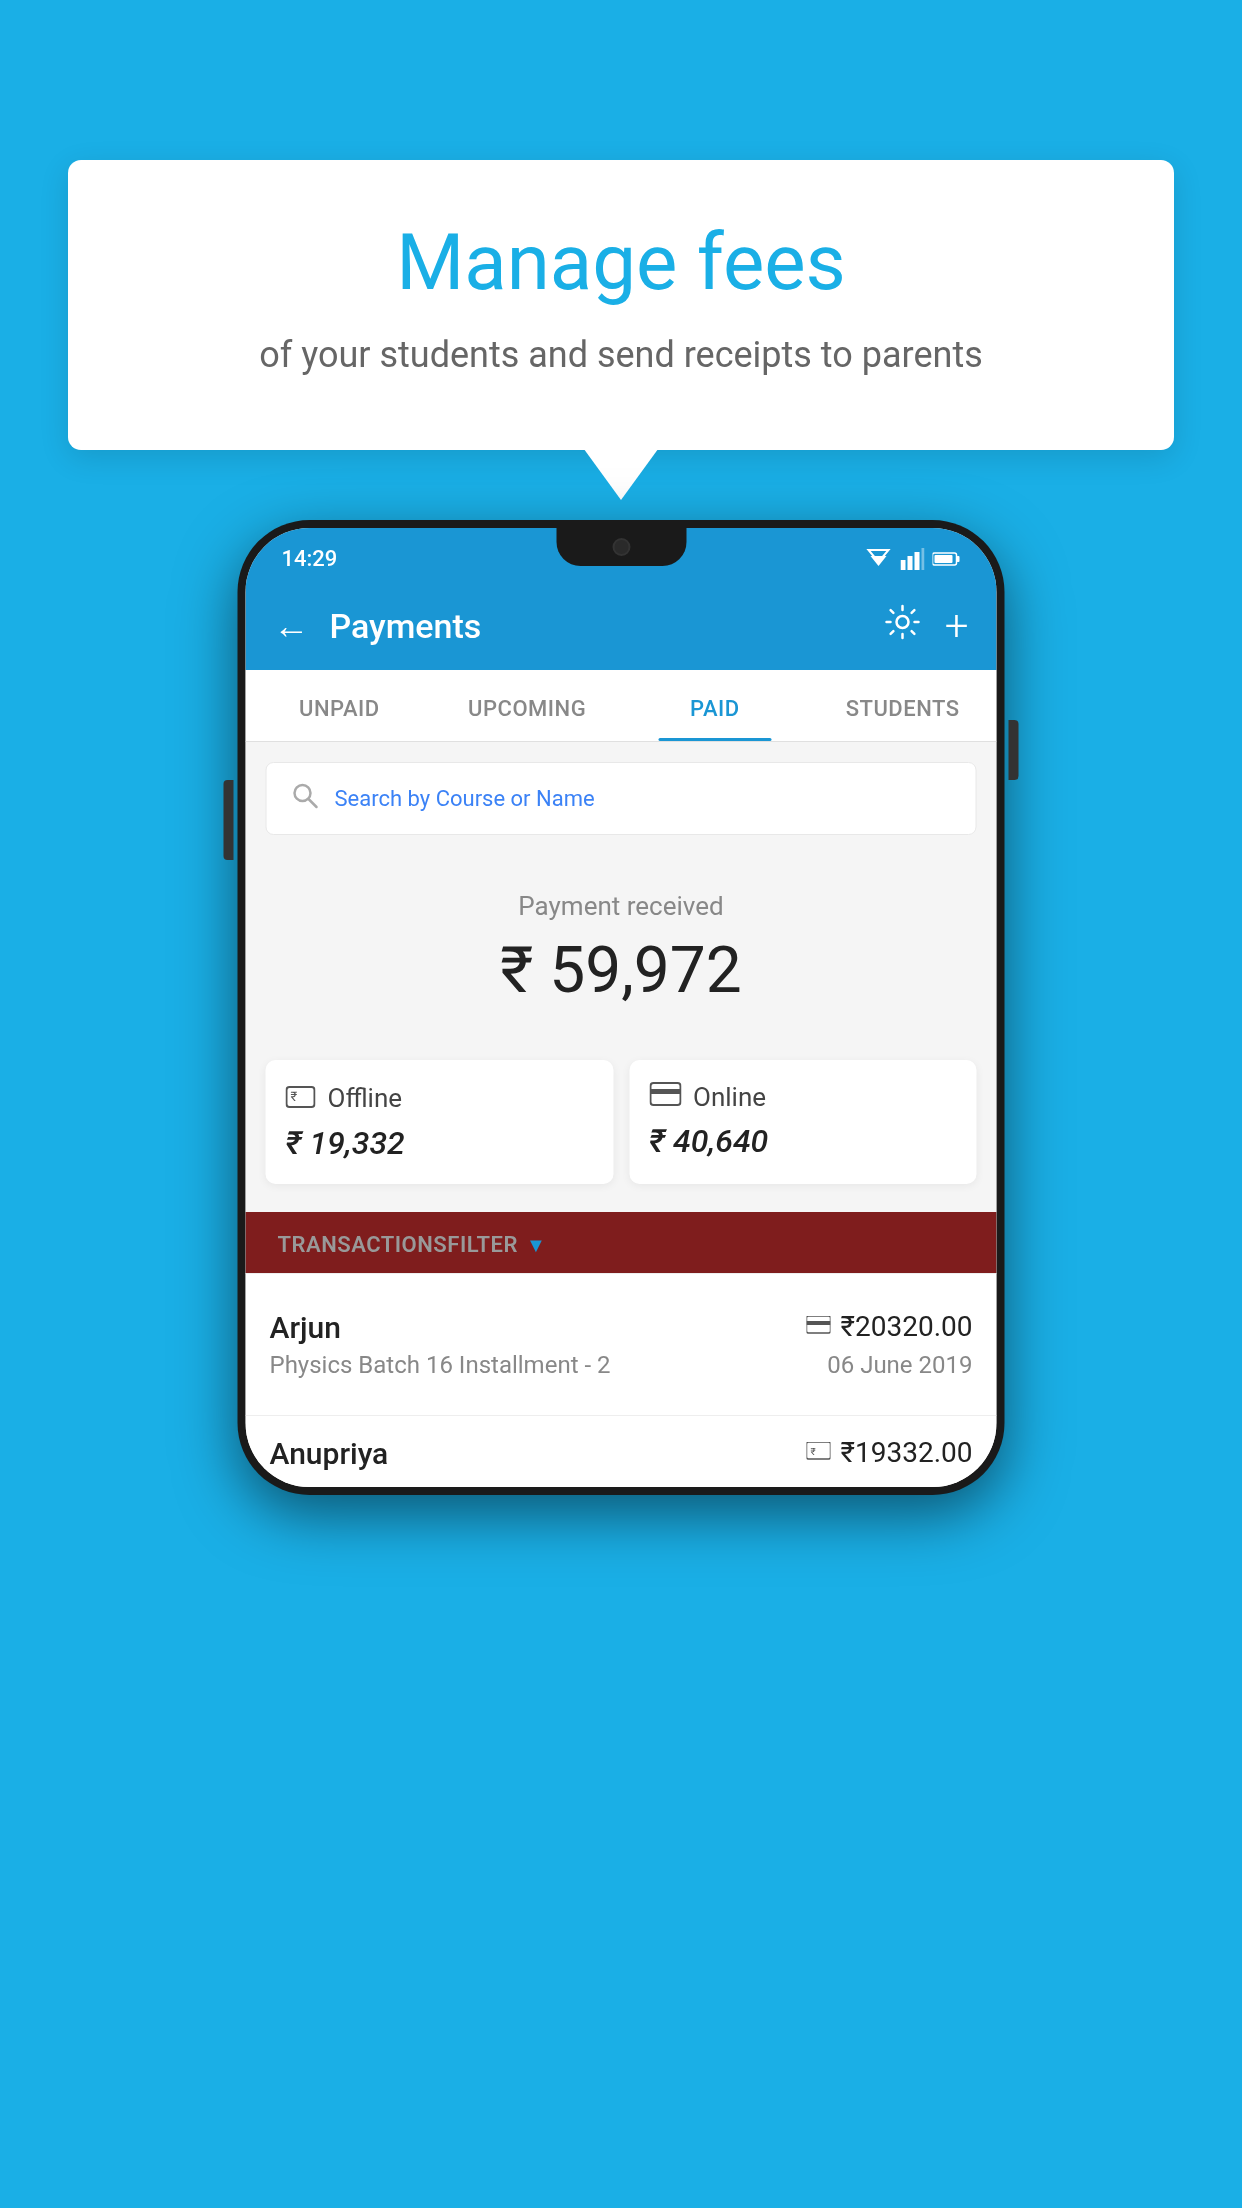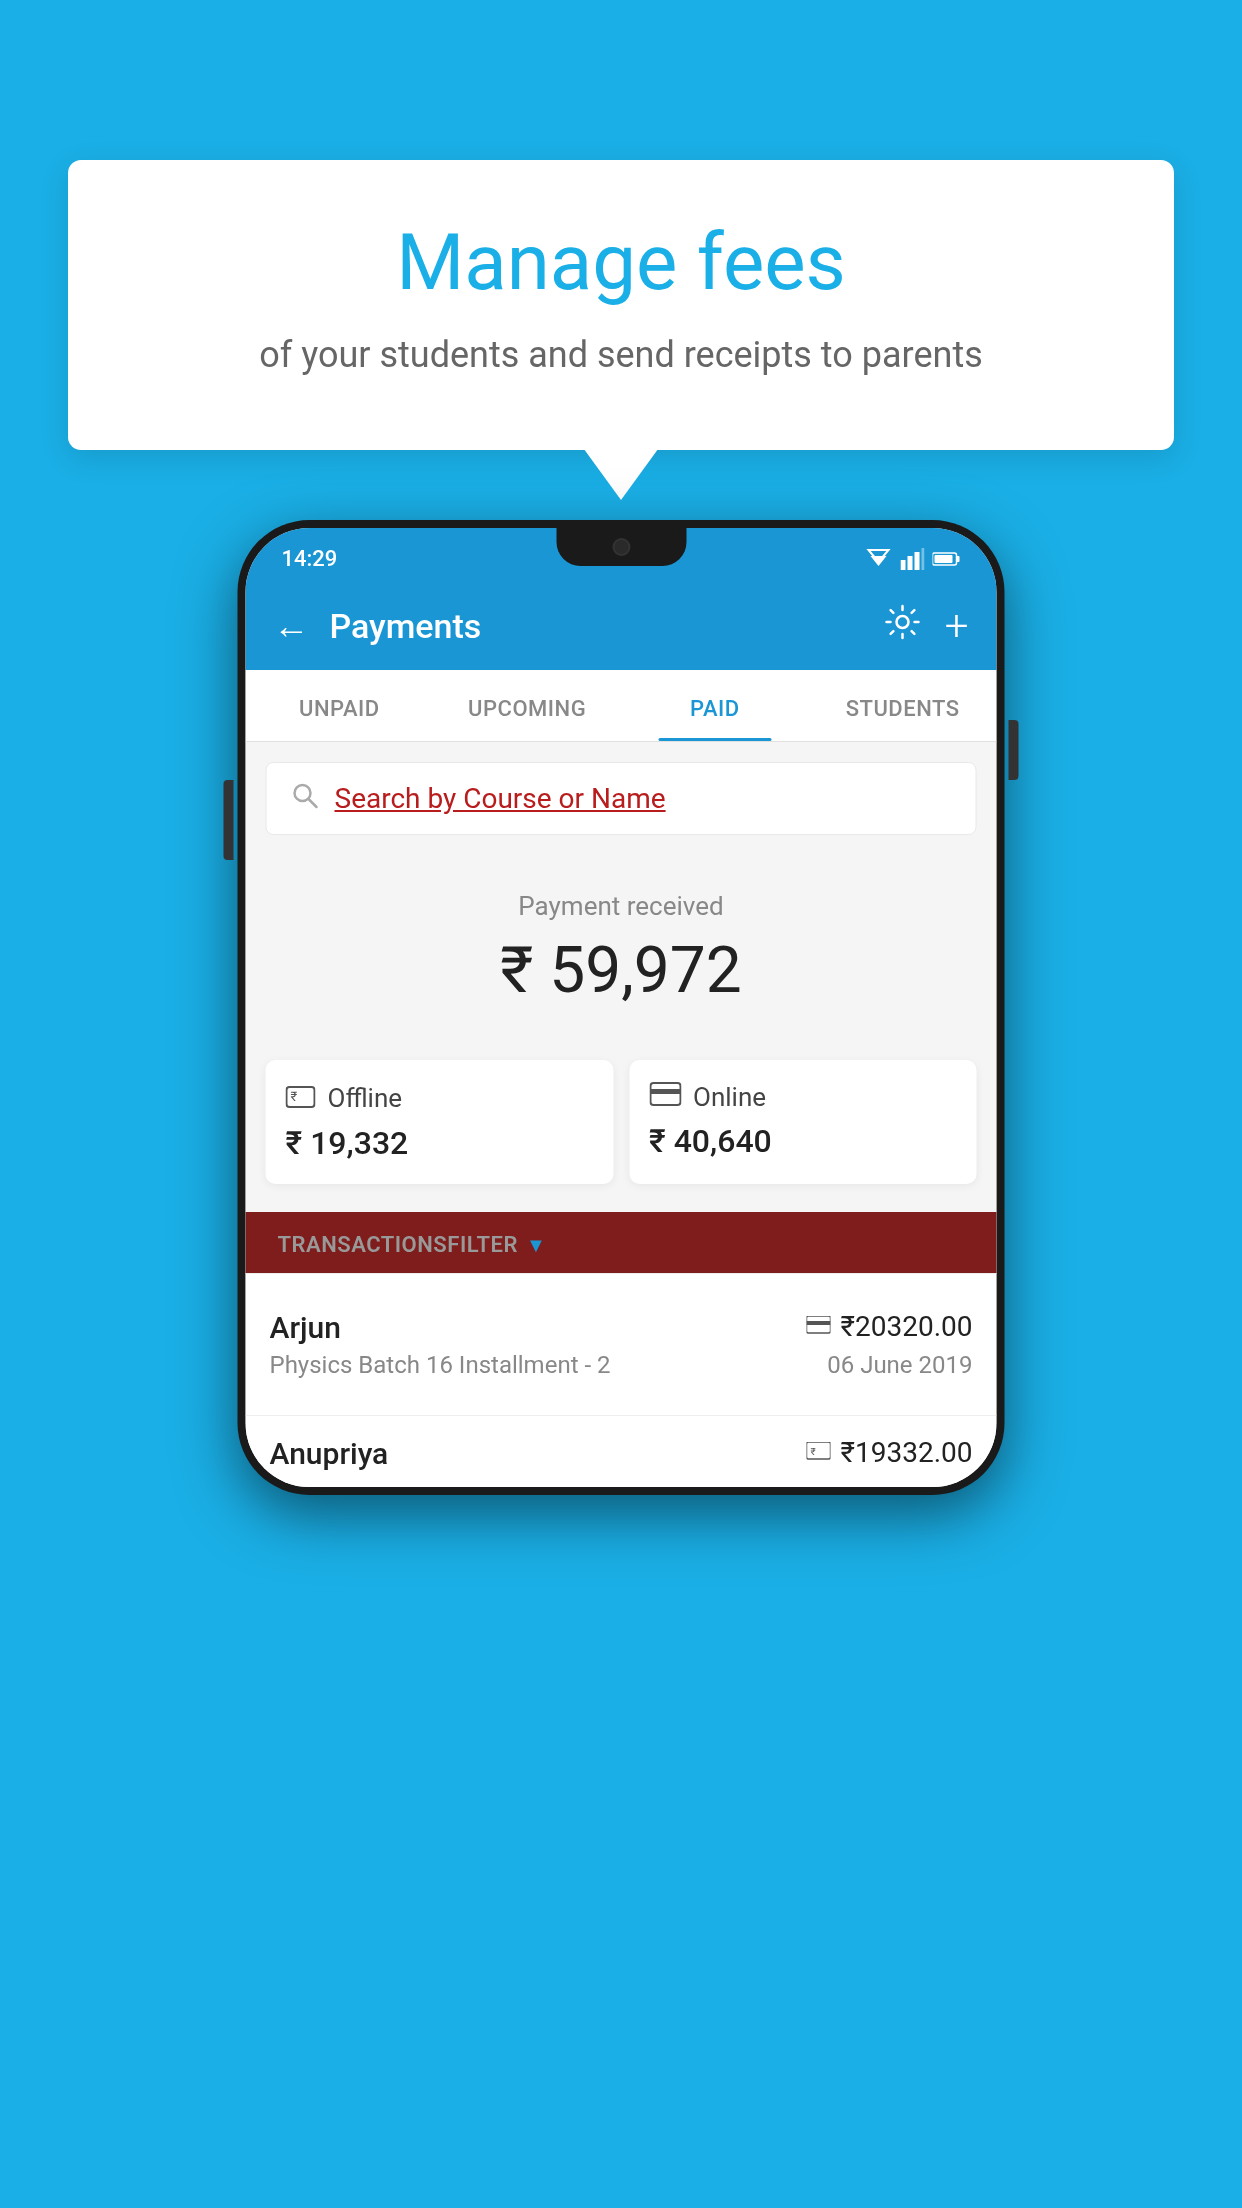--- a/index.html
+++ b/index.html
@@ -226,23 +226,22 @@
       border: 1px solid #e8e8e8;
     }
 
     .search-icon-wrap {
       margin-right: 16px;
       color: #aaa;
       font-size: 28px;
     }
 
     .search-placeholder {
-      font-size: 28px;
-      color: #b91c1c;
-      text-decoration: underline;
+      font-size: 22px;
+      color: #3b82f6;
     }
 
     
     .payment-received-section {
       background: #f5f5f5;
       text-align: center;
       padding: 36px 20px 24px;
     }
 
     .payment-received-label {
@@ -289,20 +288,21 @@
     .card-label {
       font-size: 26px;
       color: #444;
       text-align: center;
     }
 
     .card-amount {
       font-size: 32px;
       font-weight: 500;
       color: #222;
+      font-style: italic;
     }
 
     
     .transactions-header {
       display: flex;
       align-items: center;
       padding: 20px 32px 16px;
       background: #7f1d1d;
     }
 

